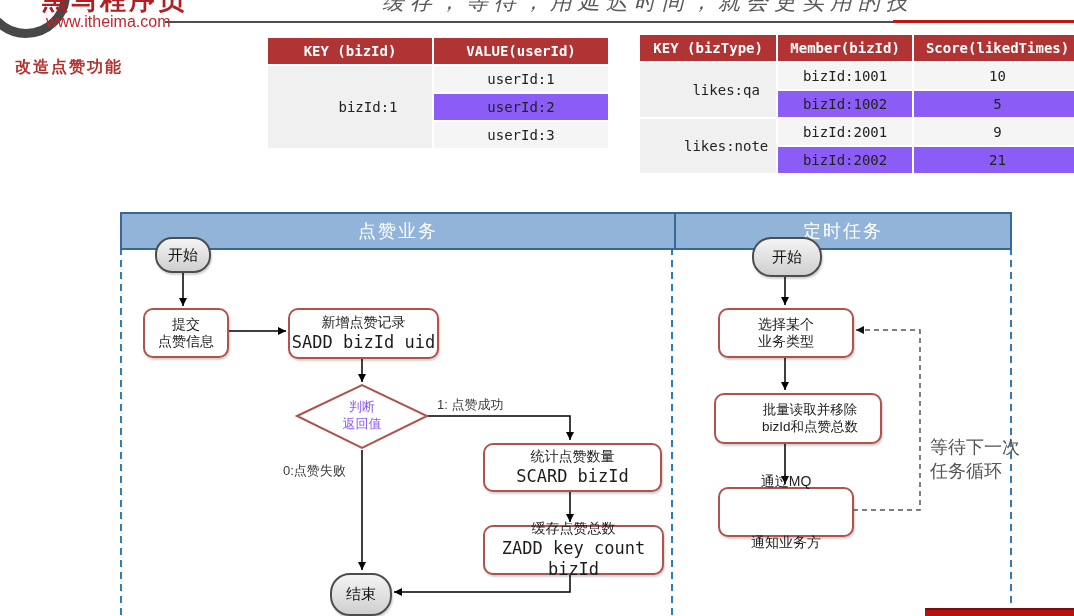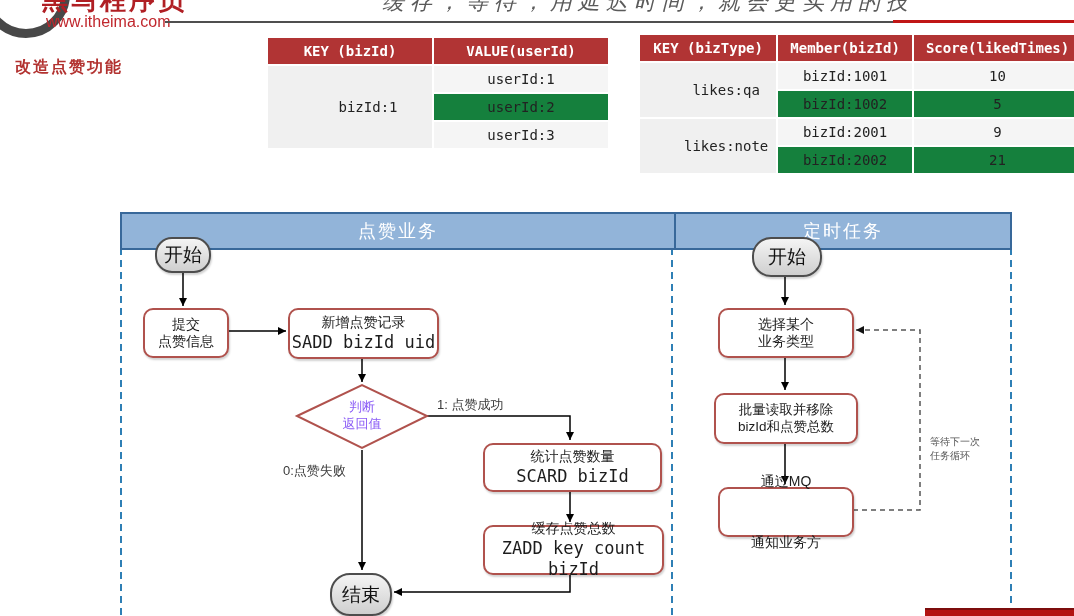--- a/index.html
+++ b/index.html
@@ -11,39 +11,39 @@
   .site{position:absolute;left:46px;top:13px;font-size:16px;color:#c0272d;}
   .rule-gray{position:absolute;left:165px;top:21px;width:742px;height:2px;background:#4f4f4f;}
   .rule-red{position:absolute;left:893px;top:20px;width:181px;height:3px;background:#c01616;}
   .handwriting{position:absolute;left:382px;top:-13px;width:700px;font-size:22px;color:#5a5a5a;
                letter-spacing:6px;white-space:nowrap;font-style:italic;}
   .slide-title{position:absolute;left:15px;top:57px;font-size:16px;font-weight:bold;color:#b23230;letter-spacing:2px;}
   
   .dtable{position:absolute;border-spacing:2px;font-family:"DejaVu Sans Mono","Liberation Mono",monospace;font-size:14px;}
   .dtable th{background:#b13434;color:#fff;height:26px;padding:0 12px;font-weight:bold;text-align:center;white-space:nowrap;}
   .dtable td{background:#f5f5f5;color:#222;height:26px;padding:0 8px;text-align:center;white-space:nowrap;}
-  .dtable td.shade{background:#15803d;}
+  .dtable td.shade{background:#8b5cf6;}
   .dtable td.keycell{background:#f0f0f0;padding-left:44px;}
   
   .lane-hdr{position:absolute;left:120px;top:188px;width:888px;height:34px;background:#92b4d9;
             border:2px solid #38689a;display:flex;margin-top:24px;}
   .lane-cell{display:flex;align-items:center;justify-content:center;color:#fff;font-size:18px;letter-spacing:2px;}
   .lane-cell.left{width:552px;border-right:2px solid #38689a;}
   .lane-cell.right{flex:1;}
   
   .node{position:absolute;background:#fff;border:2px solid #b0524d;border-radius:10px;
         display:flex;flex-direction:column;align-items:center;justify-content:center;text-align:center;
         box-shadow:1px 2px 2px rgba(0,0,0,.18);font-size:14px;color:#1c1c1c;line-height:1.25;}
   .node .mono{font-family:"DejaVu Sans Mono","Liberation Mono",monospace;font-size:17px;}
   .stadium{position:absolute;background:linear-gradient(#f4f4f4,#cfcfcf);border:2px solid #4d4d4d;
-           display:flex;align-items:center;justify-content:center;font-size:19px;color:#111;
+           display:flex;align-items:center;justify-content:center;font-size:15px;color:#111;
            box-shadow:1px 2px 2px rgba(0,0,0,.18);font-family:Liberation Mono, monospace;}
   .flabel{position:absolute;font-size:13px;color:#3a3a3a;white-space:nowrap;}
   .dtext{position:absolute;font-size:13px;color:#8b5cf6;text-align:center;line-height:1.3;}
-  .waitlabel{position:absolute;font-size:10px;color:#555;line-height:1.35;}
+  .waitlabel{position:absolute;font-size:18px;color:#555;line-height:1.35;}
   .footer-bar{position:absolute;left:925px;top:608px;width:149px;height:8px;background:#b31312;border-top:2px solid #7d0d0d;}
   svg.overlay{position:absolute;left:0;top:0;pointer-events:none;}
 </style>
 </head>
 <body>
 
 <div class="canvas">
 
   <div class="handwriting">缓存，等待，用延迟时间，就会更实用的技</div>
 
@@ -160,21 +160,21 @@
     <span>统计点赞数量</span>
     <span class="mono">SCARD bizId</span>
   </div>
   <div class="stadium" style="left:330px;top:573px;width:58px;height:39px;border-radius:20px;">结束</div>
 
   <div class="stadium" style="left:752px;top:237px;width:66px;height:36px;border-radius:19px;">开始</div>
   <div class="node" style="left:718px;top:308px;width:132px;height:46px;">
     <span>选择某个</span>
     <span>业务类型</span>
   </div>
-  <div class="node" style="left:714px;top:393px;width:140px;height:47px;font-size:13.5px;">
+  <div class="node" style="left:714px;top:393px;width:140px;height:47px;font-size:13.5px;padding-left:24px;">
     <span>批量读取并移除</span>
     <span>bizId和点赞总数</span>
   </div>
   <div class="node" style="left:718px;top:487px;width:132px;height:46px;gap:44px;">
     <span>通过MQ</span>
     <span>通知业务方</span>
   </div>
   <div class="waitlabel" style="left:930px;top:435px;">
     <div>等待下一次</div>
     <div>任务循环</div>

